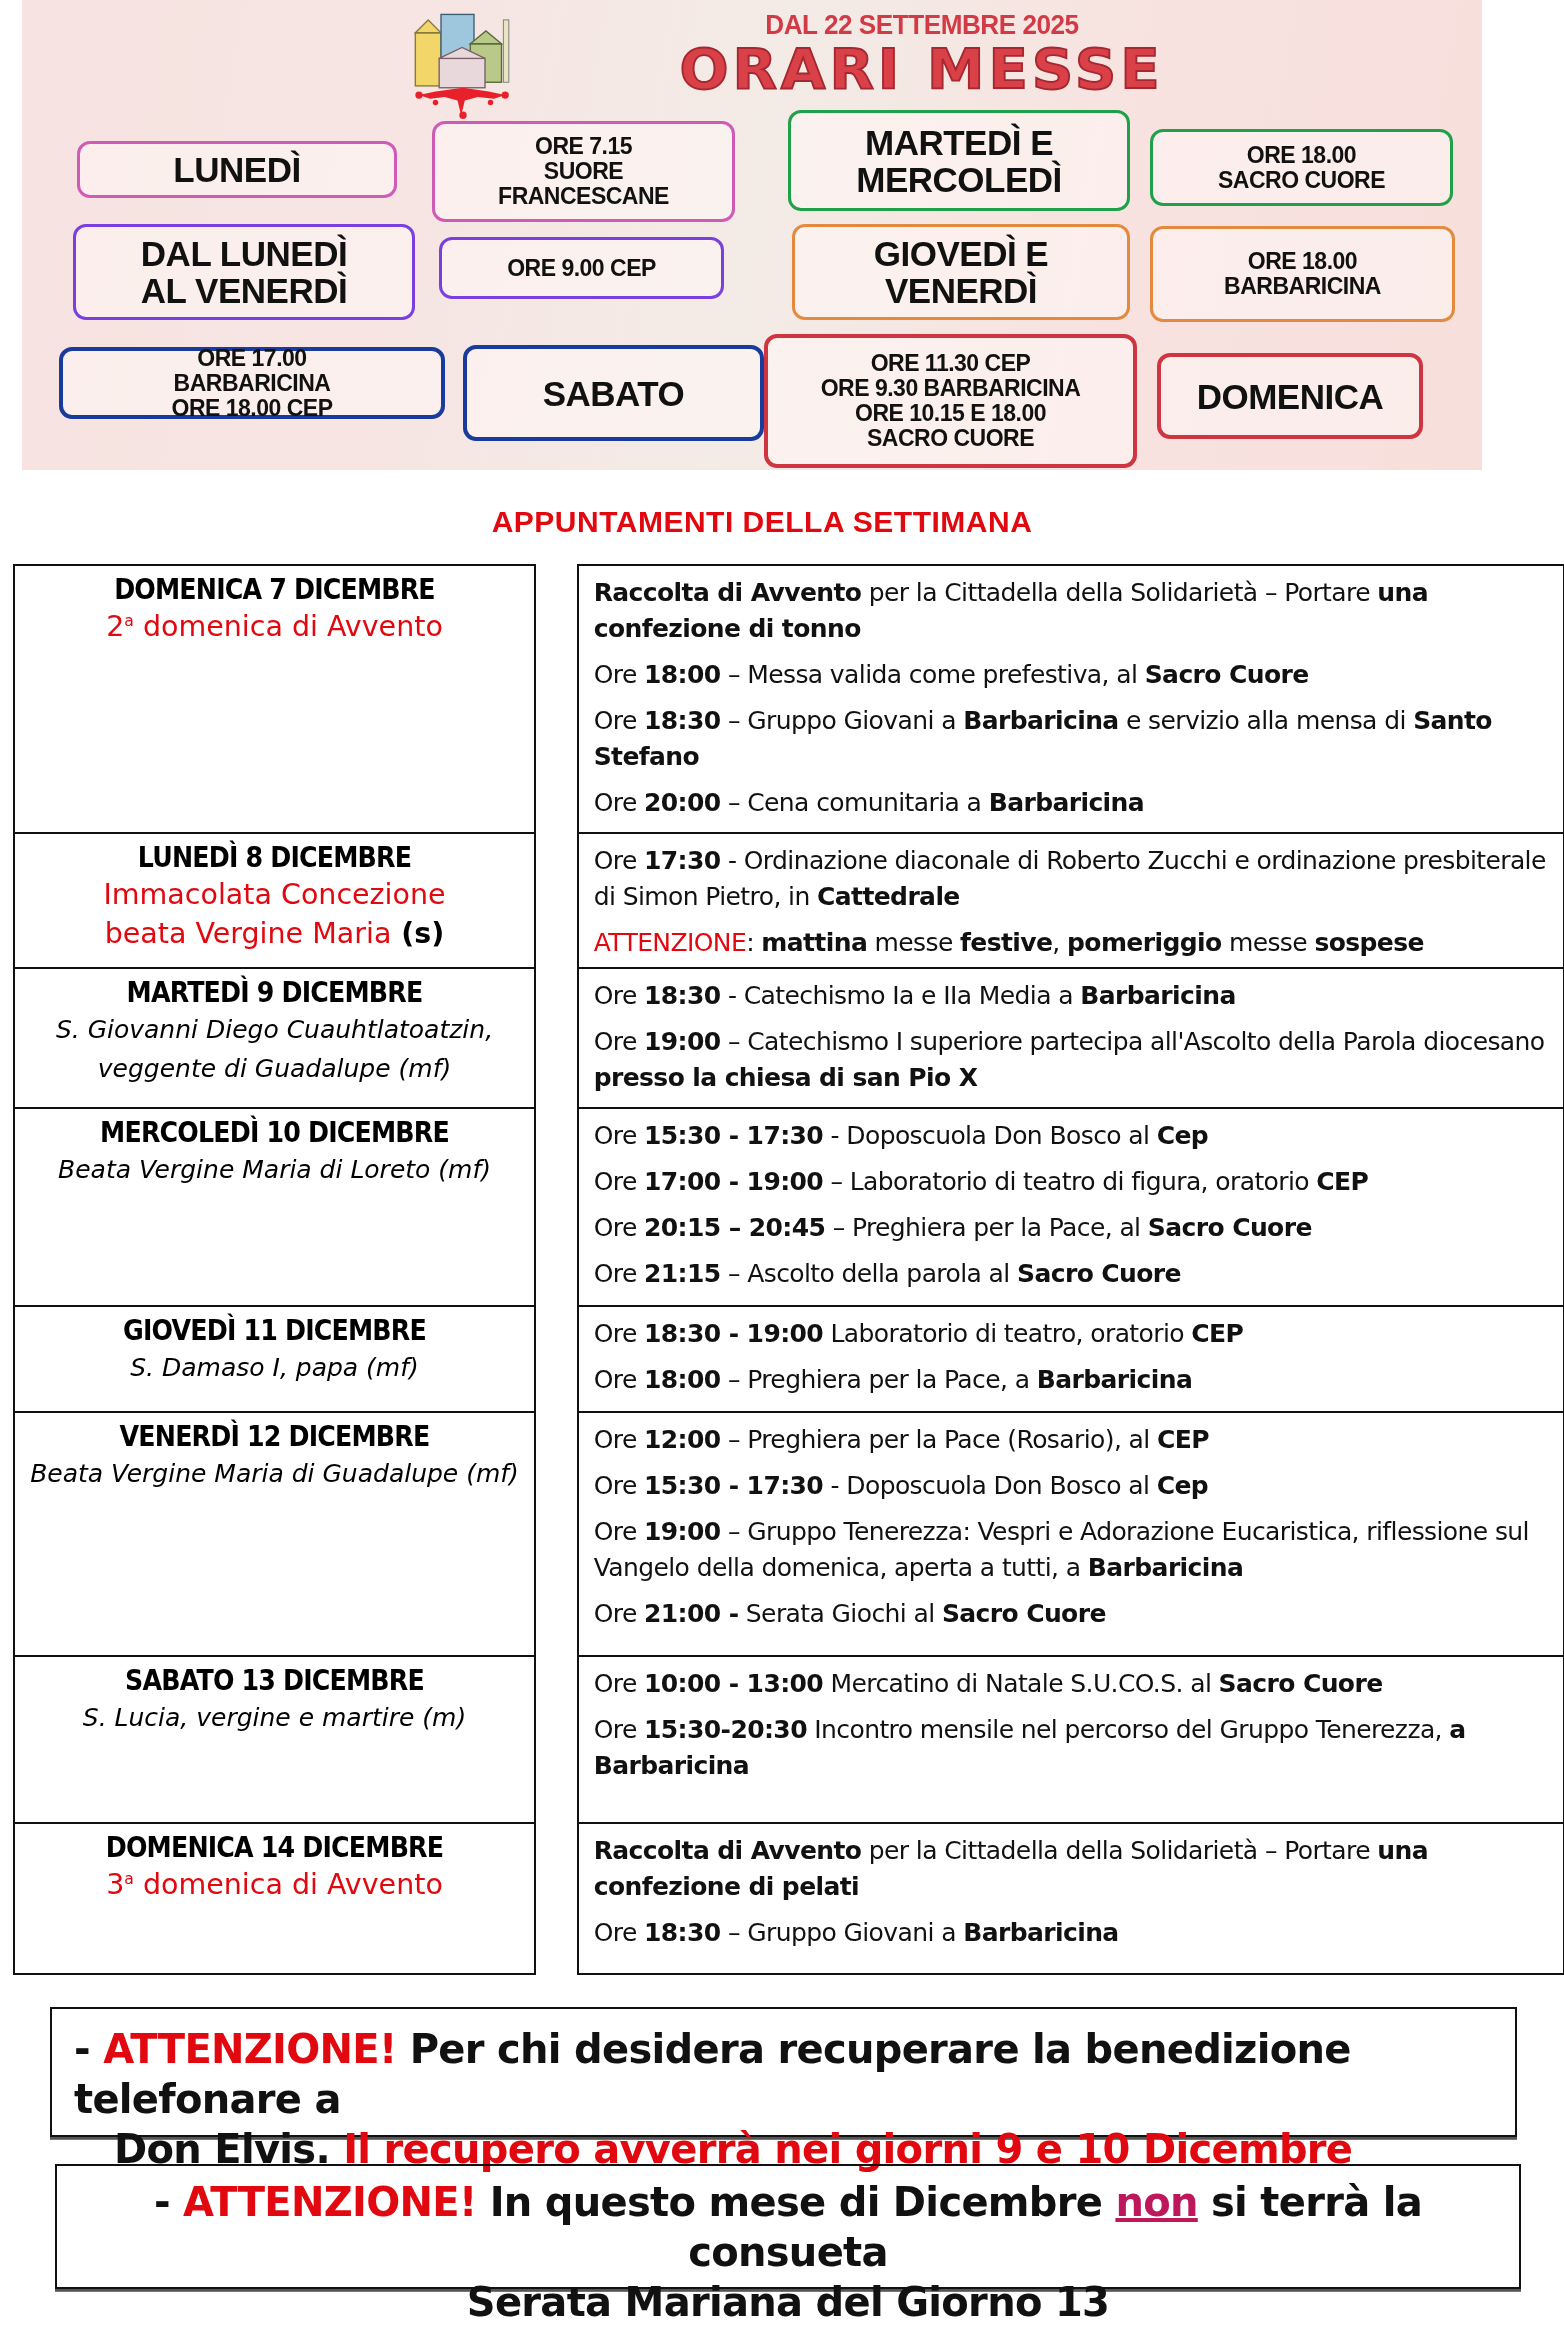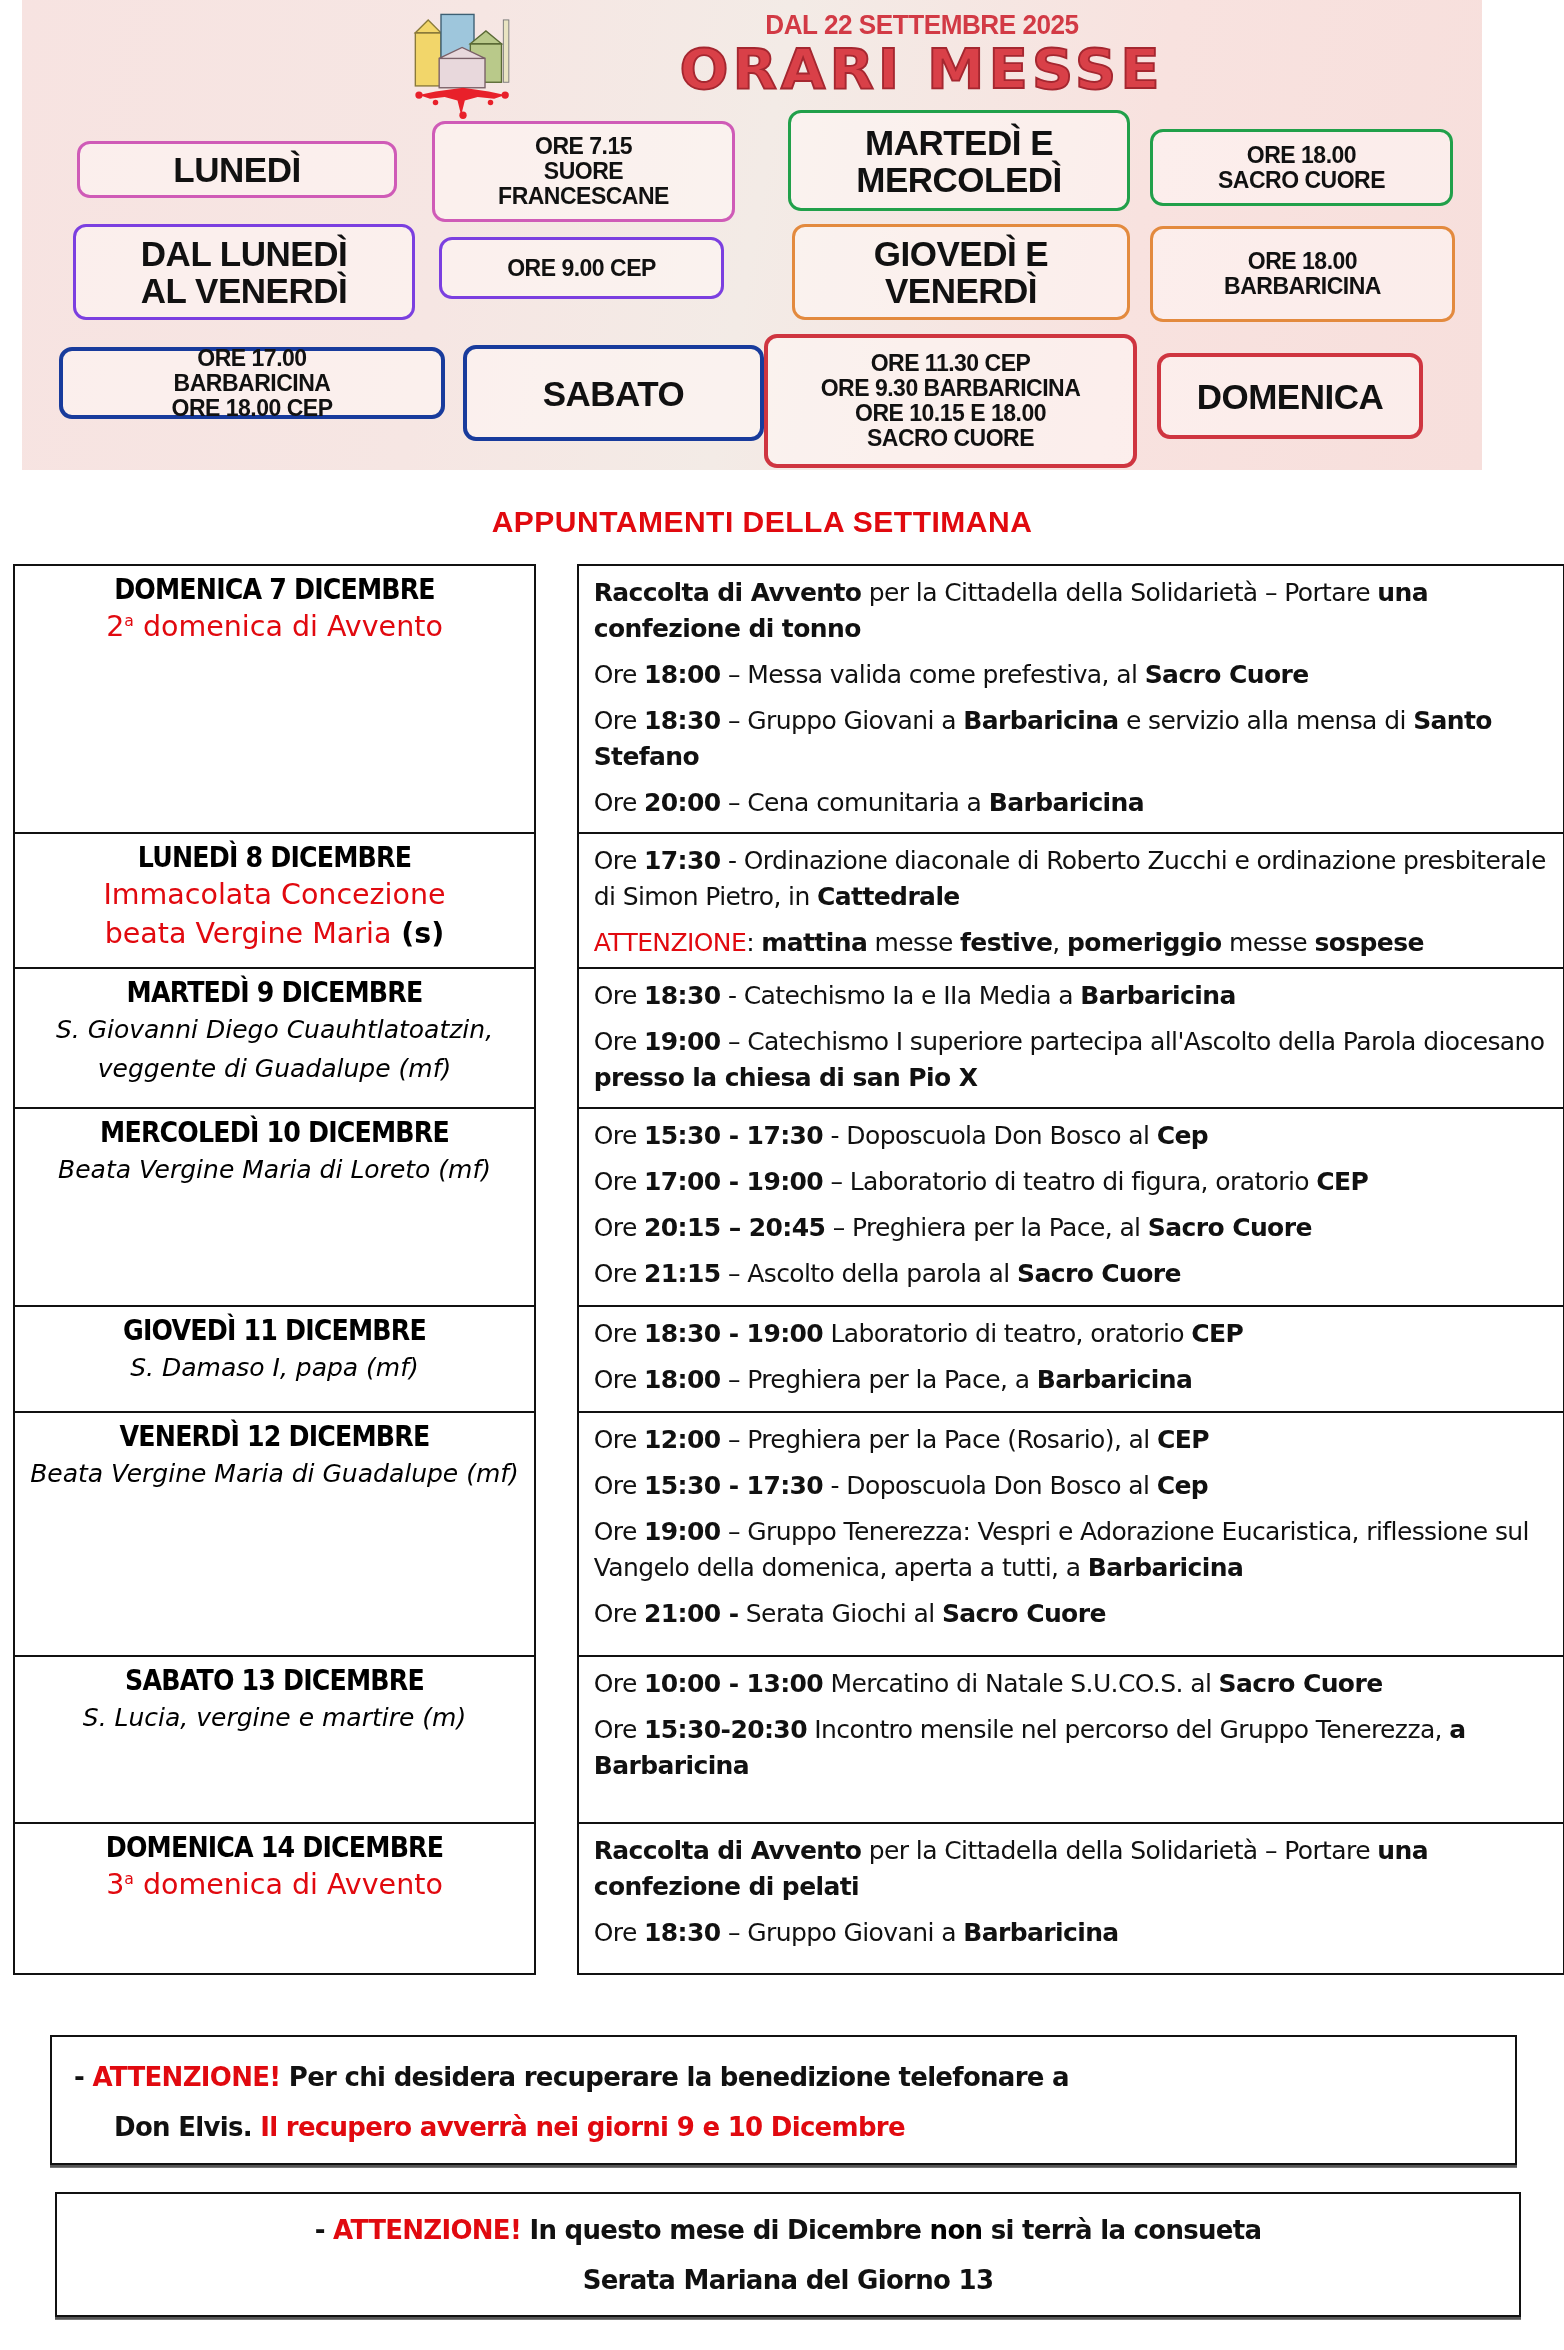--- a/index.html
+++ b/index.html
@@ -69,25 +69,25 @@
   .ev {
     font-family: "DejaVu Sans", sans-serif; font-size: 25px; line-height: 36px;
     letter-spacing: -0.6px; margin-bottom: 10px; color: #111;
   }
   .ev b { font-weight: 700; }
   .ev .red { color: #e1090f; }
 
   
   .notice {
     position: absolute; border: 2.8px solid #111; box-shadow: 0 2.8px 0 #555;
-    font-family: "DejaVu Sans", sans-serif; font-weight: 700; font-size: 26px; line-height: 50px;
-    letter-spacing: -0.7px; color: #111; margin-top: 28px;
+    font-family: "DejaVu Sans", sans-serif; font-weight: 700; font-size: 40px; line-height: 50px;
+    letter-spacing: -0.7px; color: #111;
   }
   .notice .red { color: #e1090f; }
-  .notice .under { color: #000000; }
+  .notice .under { color: #be185d; text-decoration: underline; }
   .notice1 { left: 50px; top: 2007px; width: 1467px; height: 130px; padding: 14.7px 0 0 22px; }
   .notice1 .l2 { display: block; padding-left: 40px; }
   .notice2 { left: 55px; top: 2164px; width: 1466px; height: 125px; padding: 11px 0 0 0; text-align: center; }
   .notice2 span.line { display: block; }
 </style>
 </head>
 <body>
 
 <div class="poster">
   <svg class="logo" viewBox="0 0 120 122">

